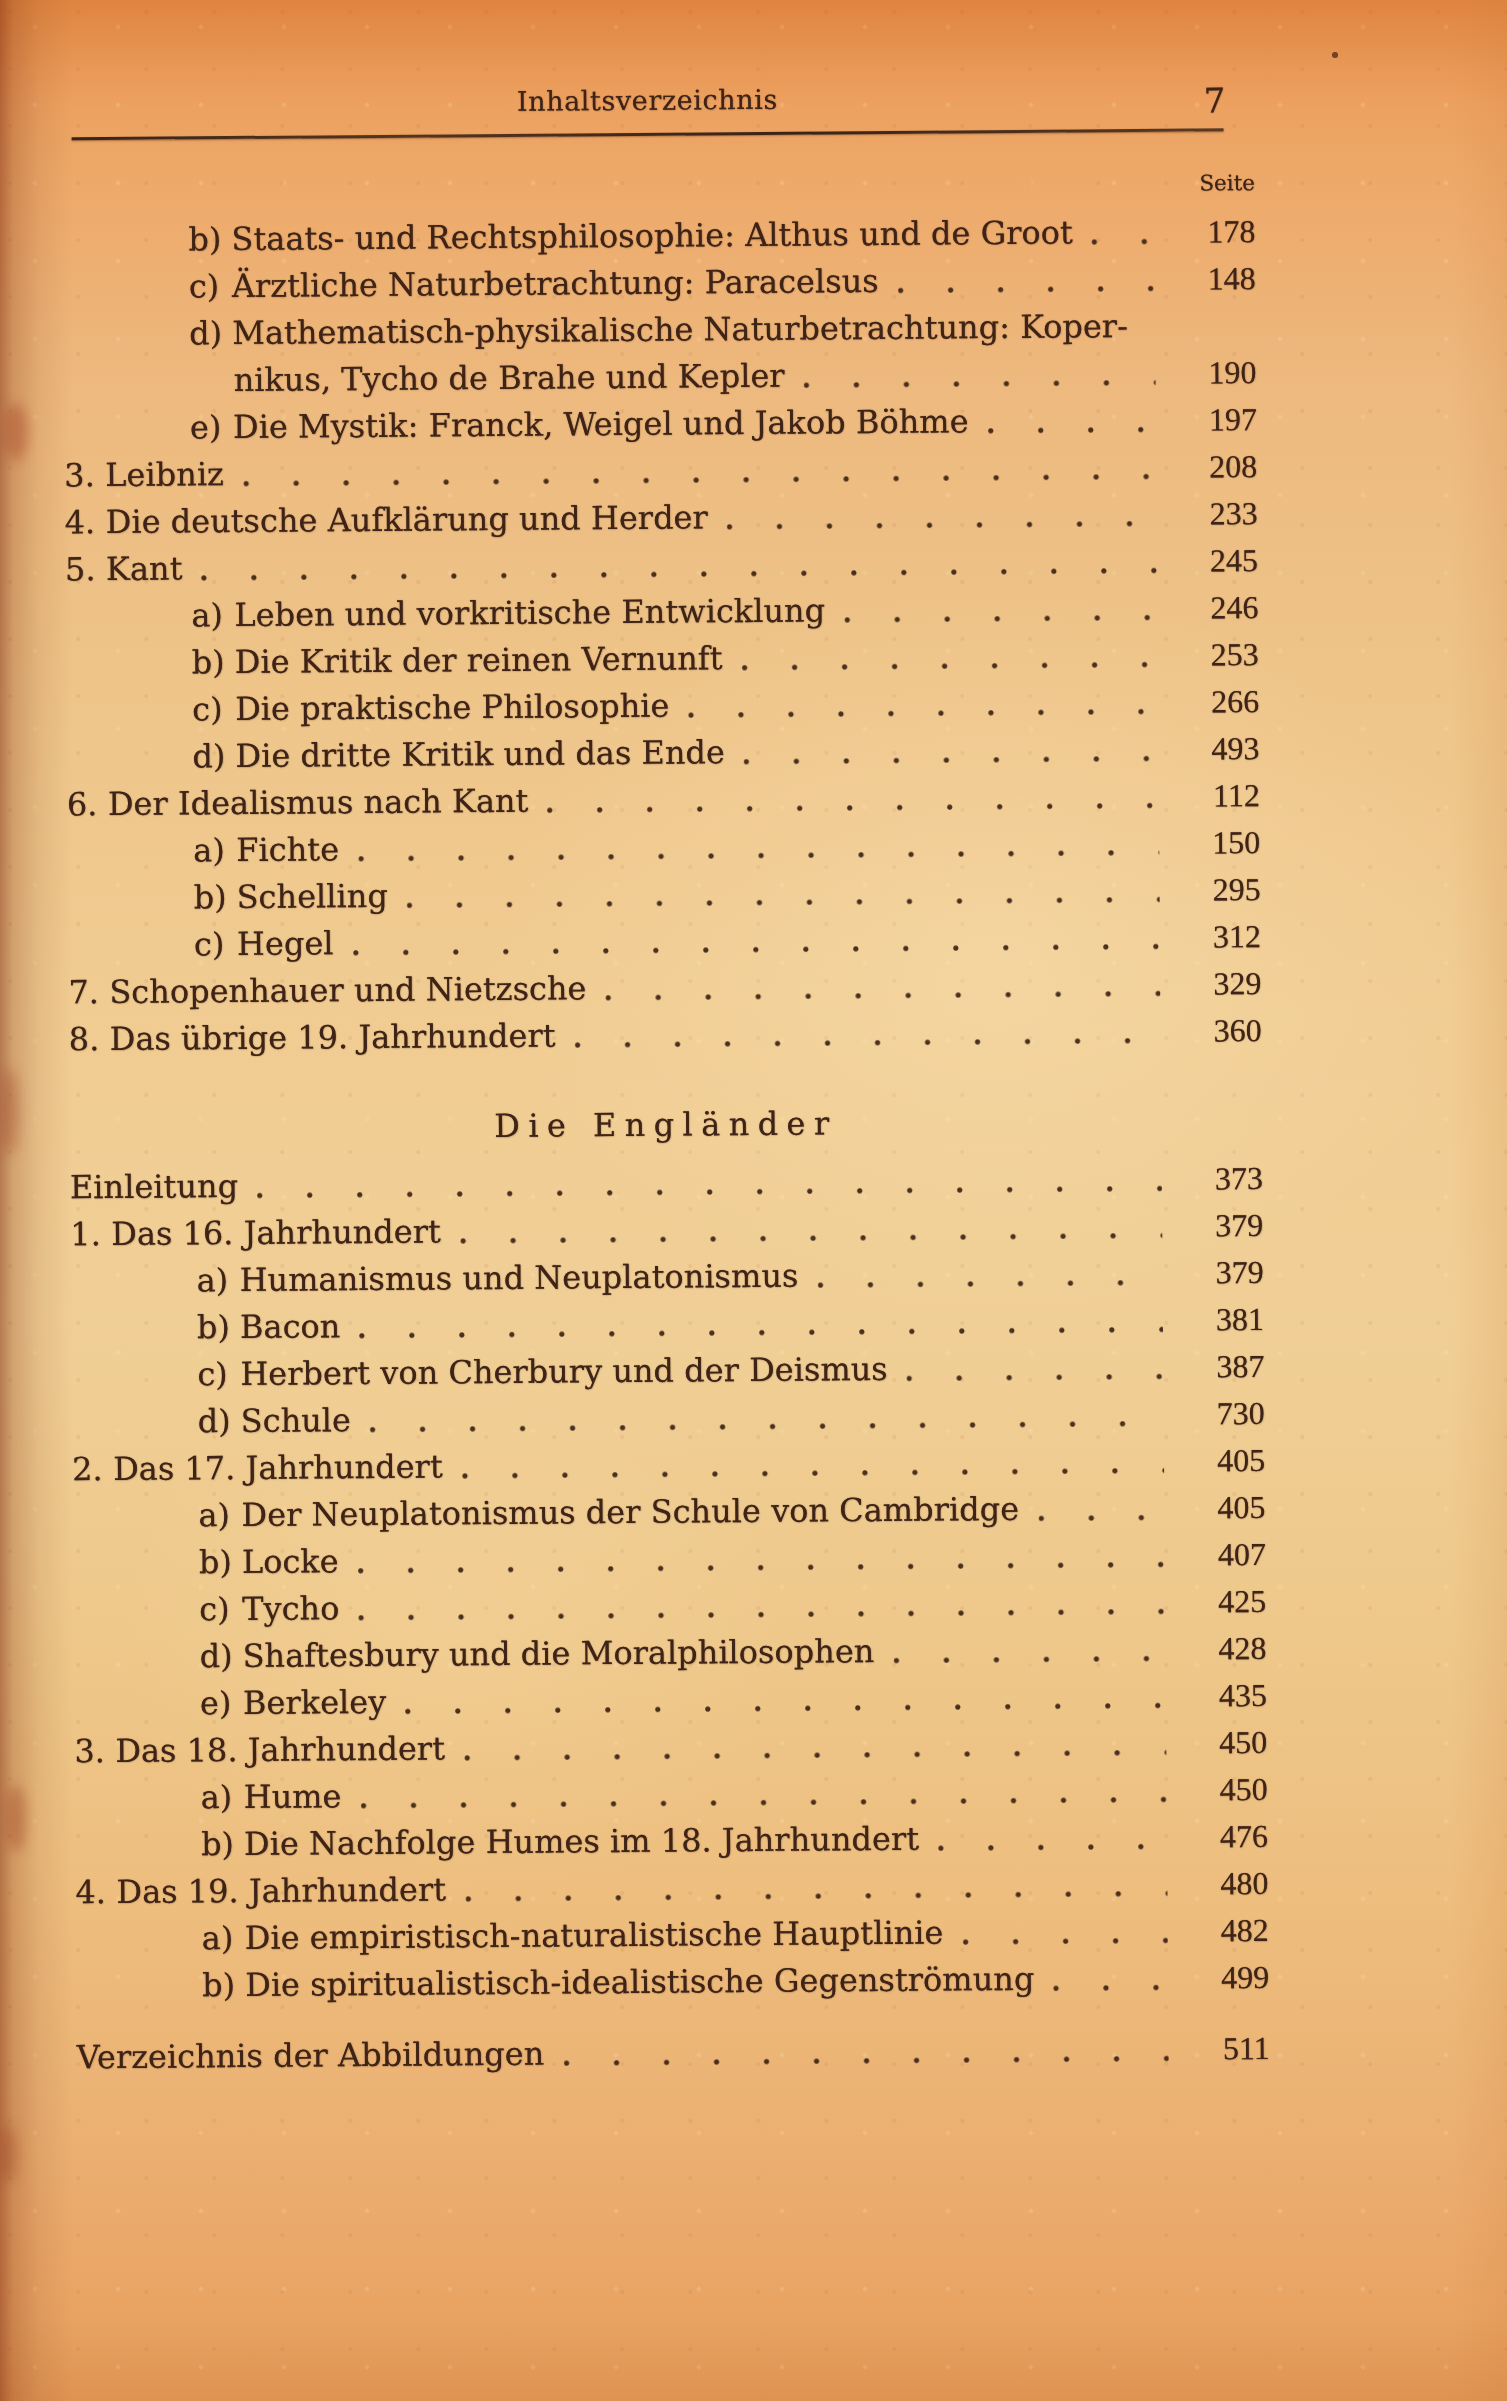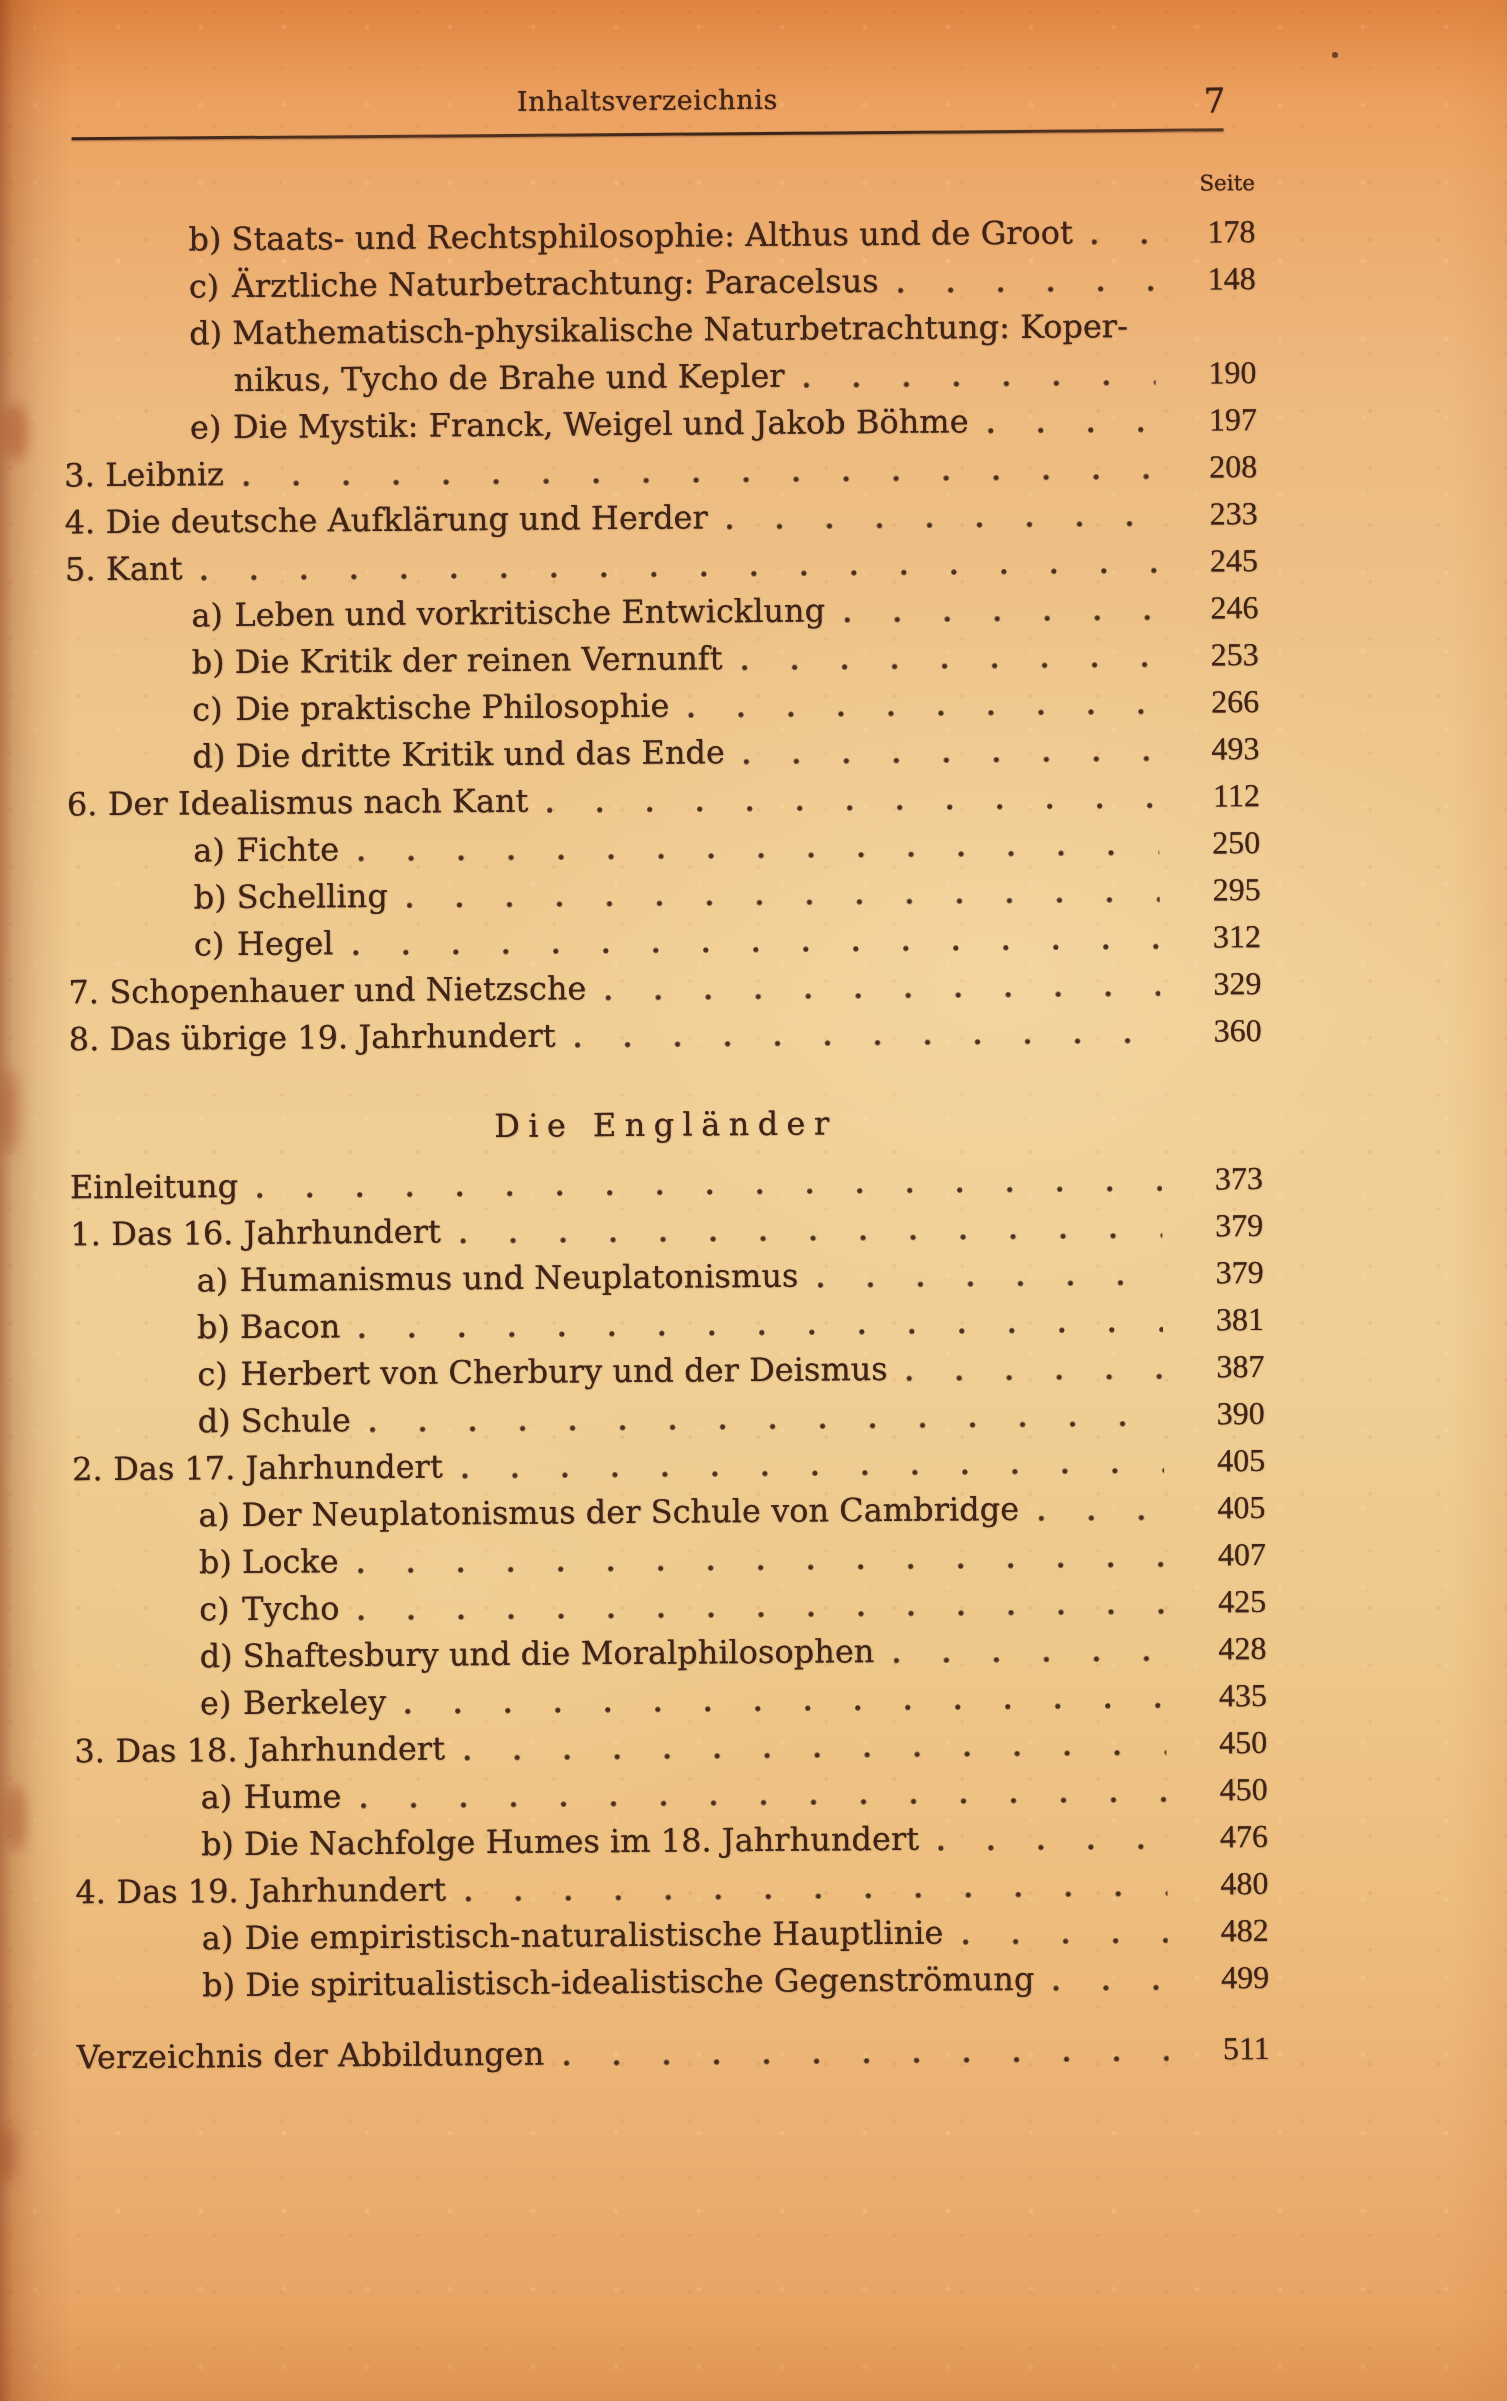--- a/index.html
+++ b/index.html
@@ -143,21 +143,21 @@
         <div class="row num">
           <span class="marker">6.</span>
           <span class="label">Der Idealismus nach Kant</span>
           <span class="leader"></span>
           <span class="page">112</span>
         </div>
         <div class="row sub">
           <span class="marker">a)</span>
           <span class="label">Fichte</span>
           <span class="leader"></span>
-          <span class="page">250</span>
+          <span class="page">150</span>
         </div>
         <div class="row sub">
           <span class="marker">b)</span>
           <span class="label">Schelling</span>
           <span class="leader"></span>
           <span class="page">295</span>
         </div>
         <div class="row sub">
           <span class="marker">c)</span>
           <span class="label">Hegel</span>
@@ -203,21 +203,21 @@
         <div class="row sub">
           <span class="marker">c)</span>
           <span class="label">Herbert von Cherbury und der Deismus</span>
           <span class="leader"></span>
           <span class="page">387</span>
         </div>
         <div class="row sub">
           <span class="marker">d)</span>
           <span class="label">Schule</span>
           <span class="leader"></span>
-          <span class="page">390</span>
+          <span class="page">730</span>
         </div>
         <div class="row num">
           <span class="marker">2.</span>
           <span class="label">Das 17. Jahrhundert</span>
           <span class="leader"></span>
           <span class="page">405</span>
         </div>
         <div class="row sub">
           <span class="marker">a)</span>
           <span class="label">Der Neuplatonismus der Schule von Cambridge</span>

